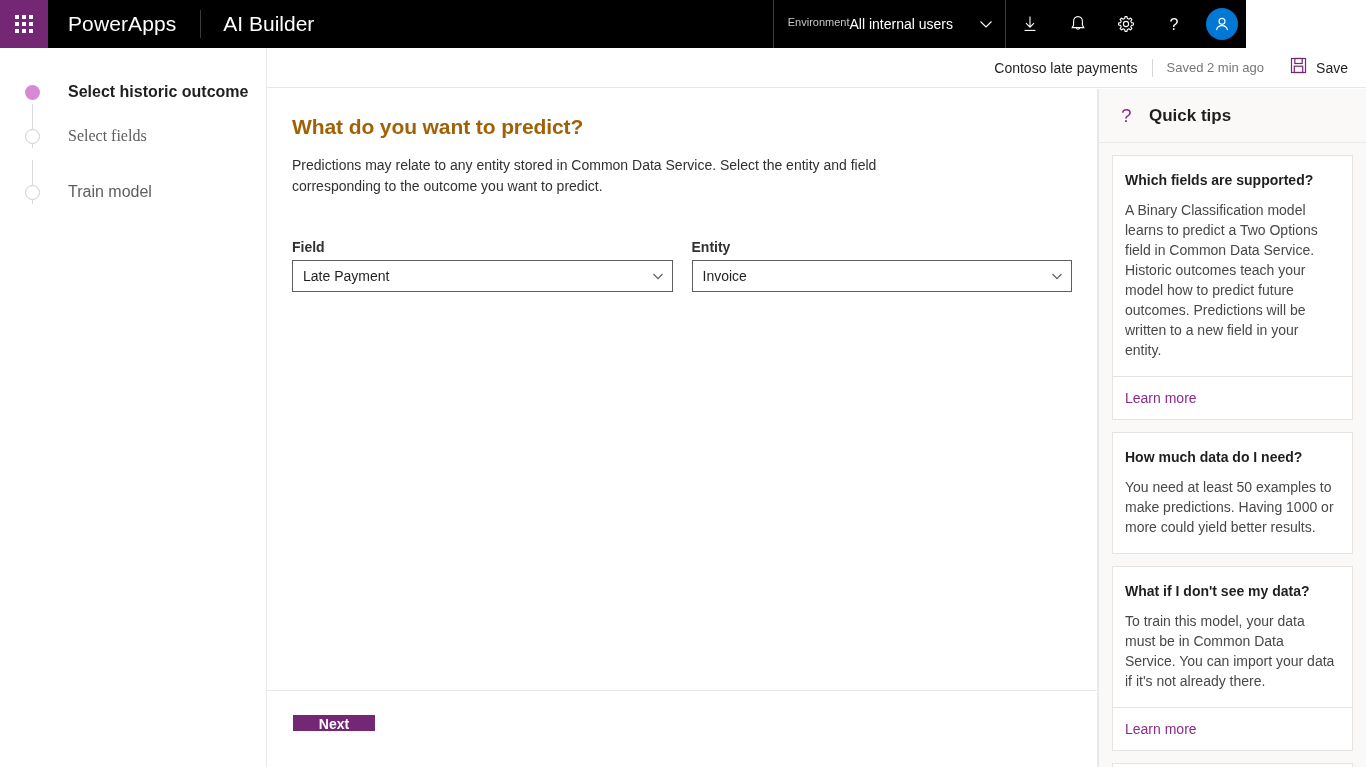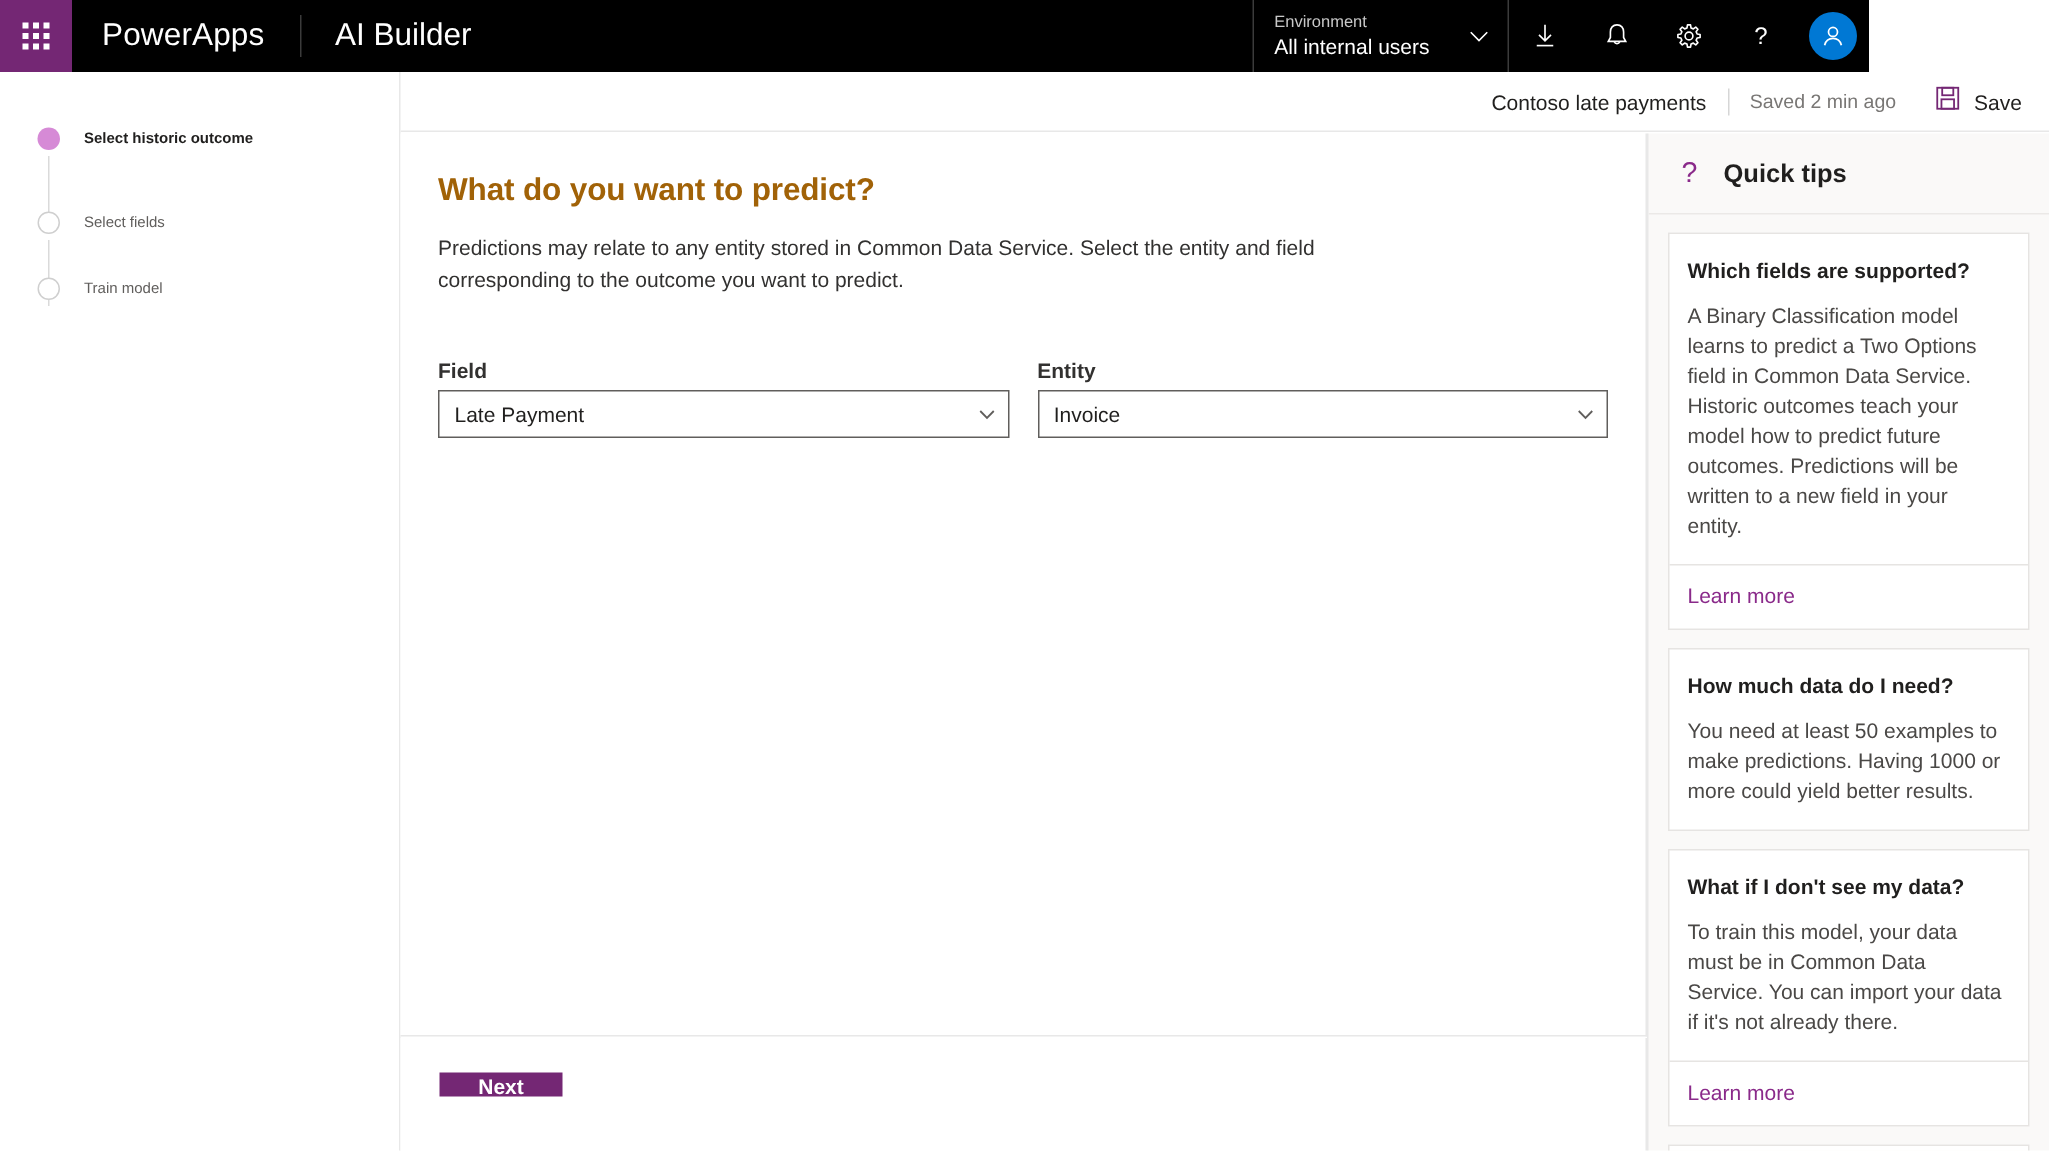--- a/index.html
+++ b/index.html
@@ -61,21 +61,21 @@
   }
   .env-picker {
     display: flex; align-items: center;
     height: 48px;
     padding: 0 12px 0 14px;
     border-left: 1px solid #3b3b3b;
     border-right: 1px solid #3b3b3b;
     cursor: pointer;
     min-width: 170px;
   }
-  .env-text { display: flex; flex-direction: column; justify-content: center; }
+  .env-text { display: flex; justify-content: center; }
   .env-label { color: #c8c8c8; font-size: 11px; line-height: 14px; }
   .env-value { color: #ffffff; font-size: 14px; line-height: 18px; }
   .env-chevron { margin-left: auto; padding-left: 26px; color: #ffffff; display: flex; align-items: center; }
 
   .icon-btn {
     width: 48px; height: 48px;
     display: flex; align-items: center; justify-content: center;
     cursor: pointer;
   }
   .icon-btn svg { display: block; }
@@ -124,21 +124,21 @@
     cursor: pointer;
   }
   .step .bullet {
     width: 15px; height: 15px;
     border-radius: 50%;
     margin-left: 25px;
     flex: none;
   }
   .step.active .bullet { background: #d68ad6; border: none; }
   .step.idle .bullet { background: #ffffff; border: 1.5px solid #cfcfcf; }
-  .step .lbl { margin-left: 16px; font-size: 10px; }
+  .step .lbl { margin-left: 28px; font-size: 16px; }
   .step.active .lbl { color: #201f1e; font-weight: 700; }
   .step.idle .lbl { color: #605e5c; font-weight: 400; }
   .connector {
     position: absolute;
     left: 32px; width: 1px;
     background: #dadada;
   }
 
   
   .main {
@@ -360,21 +360,21 @@
 
 <div class="steps-rail">
   <div class="connector" style="top:56px;height:44px;"></div>
   <div class="connector" style="top:112px;height:44px;"></div>
 
   <div class="step active" style="top:32px;">
     <span class="bullet"></span>
     <span class="lbl">Select historic outcome</span>
   </div>
 
-  <div class="step idle" style="top:88px;">
+  <div class="step idle" style="top:76px;font-family:Liberation Serif, serif;">
     <span class="bullet"></span>
     <span class="lbl">Select fields</span>
   </div>
 
   <div class="step idle" style="top:132px;align-items:center;">
     <span class="bullet"></span>
     <span class="lbl">Train model</span>
   </div>
 </div>
 

